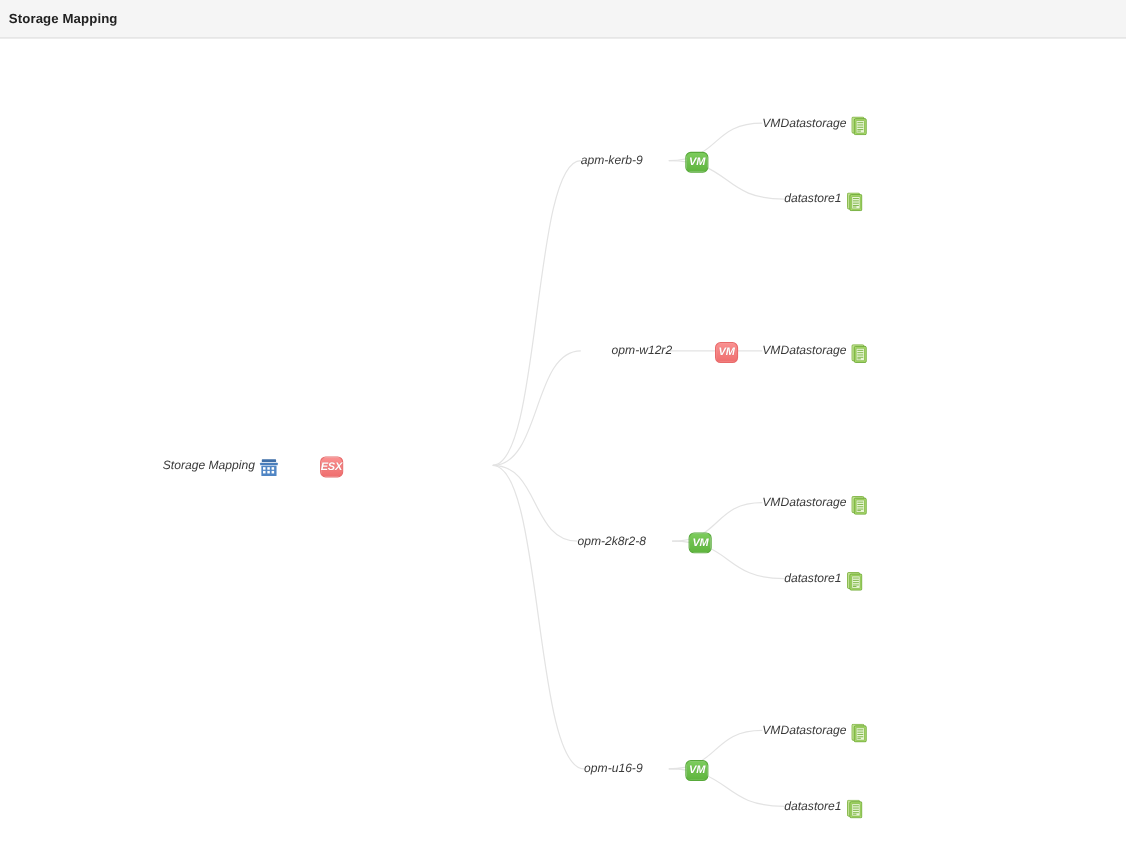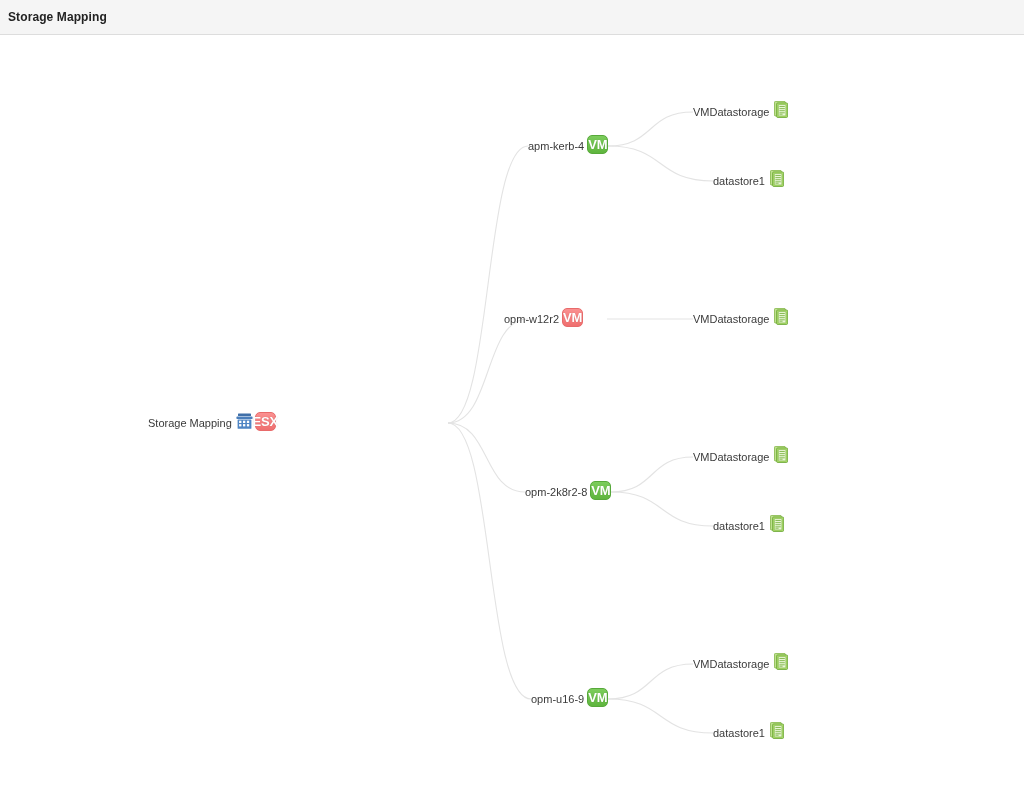--- a/index.html
+++ b/index.html
@@ -53,23 +53,24 @@
     left: 0; top: 0;
     width: 1024px;
     height: 749px;
     pointer-events: none;
   }
 
   
   .node {
     position: absolute;
     display: flex;
-    align-items: flex-start;
+    align-items: flex-end;
     white-space: nowrap;
     height: 22px;
+    font-style: italic;
   }
   .node-label {
     font-size: 11px;
     color: #3a3a3a;
     line-height: 22px;
     padding-right: 3px;
   }
   .node-label.root-group {
     color: #3a3a3a;
     padding-right: 2px;
@@ -80,27 +81,28 @@
   }
 
   
   .badge {
     display: inline-flex;
     align-items: center;
     justify-content: center;
     width: 21px;
     height: 19px;
     border-radius: 5px;
-    font-size: 13px;
+    font-size: 10px;
     font-weight: bold;
     color: #ffffff;
     letter-spacing: -0.2px;
     box-sizing: border-box;
     text-shadow: 0 0 1px rgba(0,0,0,0.18);
     flex: 0 0 auto;
+    margin-left: 36px;
   }
   .badge.green {
     background: #6dc24b;
     background: linear-gradient(#7ccc5c, #5fb53e);
     border: 1px solid #57a93a;
   }
   .badge.red {
     background: #f57f7f;
     background: linear-gradient(#fa9090, #ef6f6f);
     border: 1px solid #e86a6a;
@@ -165,21 +167,21 @@
               <rect x="11.9" y="8.7" width="2.3" height="2.3"></rect>
               <rect x="4.1" y="12.1" width="2.3" height="2.3"></rect>
               <rect x="8.0" y="12.1" width="2.3" height="2.3"></rect>
               <rect x="11.9" y="12.1" width="2.3" height="2.3"></rect>
             </g>
           </svg>
         </span>
         <span class="badge red">ESX</span>
       </div>
       <div class="node" style="left: 528px; top: 99px;">
-        <span class="node-label">apm-kerb-4</span>
+        <span class="node-label">apm-kerb-9</span>
         <span class="badge green">VM</span>
       </div>
       <div class="node" style="left: 693px; top: 65px;">
         <span class="node-label">VMDatastorage</span>
         <span class="ds-icon">
           <svg width="14" height="17" viewBox="0 0 14 17">
             <rect x="0.4" y="0.4" width="11" height="14.6" rx="1.2" fill="#bfe08f" stroke="#7bb13c" stroke-width="0.8"></rect>
             <rect x="2.6" y="1.9" width="11" height="14.6" rx="1.2" fill="#a8d86a" stroke="#6aa634" stroke-width="0.8"></rect>
             <rect x="4.3" y="3.6" width="7.6" height="11.3" rx="0.6" fill="#e9f6d6" stroke="#79b13c" stroke-width="0.6"></rect>
             <g stroke="#7fb64a" stroke-width="0.9">
@@ -202,21 +204,21 @@
             <g stroke="#7fb64a" stroke-width="0.9">
               <line x1="5.4" y1="5.5" x2="10.8" y2="5.5"></line>
               <line x1="5.4" y1="7.6" x2="10.8" y2="7.6"></line>
               <line x1="5.4" y1="9.7" x2="10.8" y2="9.7"></line>
               <line x1="5.4" y1="11.8" x2="10.8" y2="11.8"></line>
               <line x1="5.4" y1="13.2" x2="8.6" y2="13.2"></line>
             </g>
           </svg>
         </span>
       </div>
-      <div class="node" style="left: 504px; top: 272px;">
+      <div class="node" style="left: 556px; top: 272px;">
         <span class="node-label">opm-w12r2</span>
         <span class="badge red">VM</span>
       </div>
       <div class="node" style="left: 693px; top: 272px;">
         <span class="node-label">VMDatastorage</span>
         <span class="ds-icon">
           <svg width="14" height="17" viewBox="0 0 14 17">
             <rect x="0.4" y="0.4" width="11" height="14.6" rx="1.2" fill="#bfe08f" stroke="#7bb13c" stroke-width="0.8"></rect>
             <rect x="2.6" y="1.9" width="11" height="14.6" rx="1.2" fill="#a8d86a" stroke="#6aa634" stroke-width="0.8"></rect>
             <rect x="4.3" y="3.6" width="7.6" height="11.3" rx="0.6" fill="#e9f6d6" stroke="#79b13c" stroke-width="0.6"></rect>

